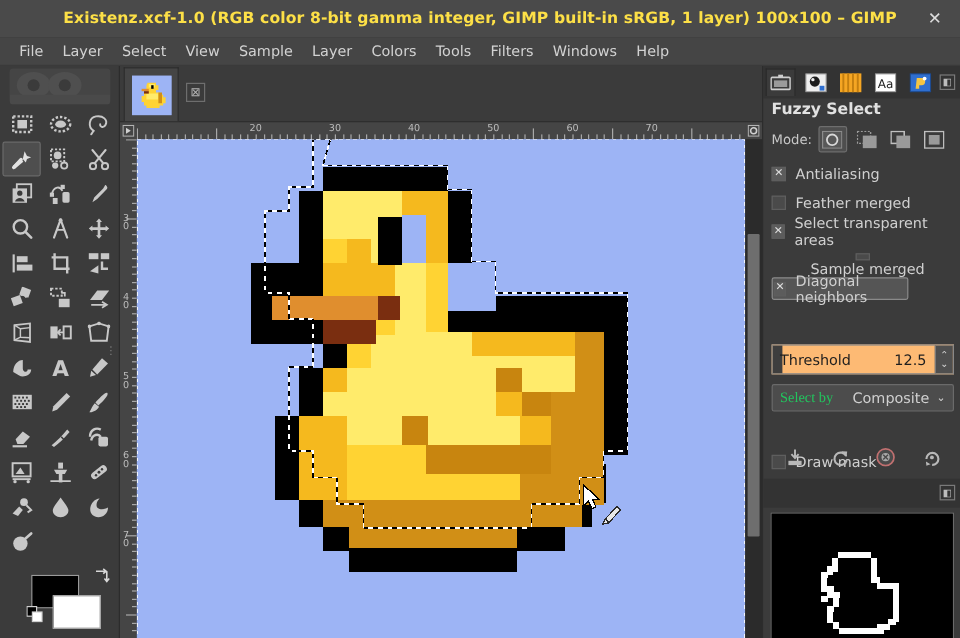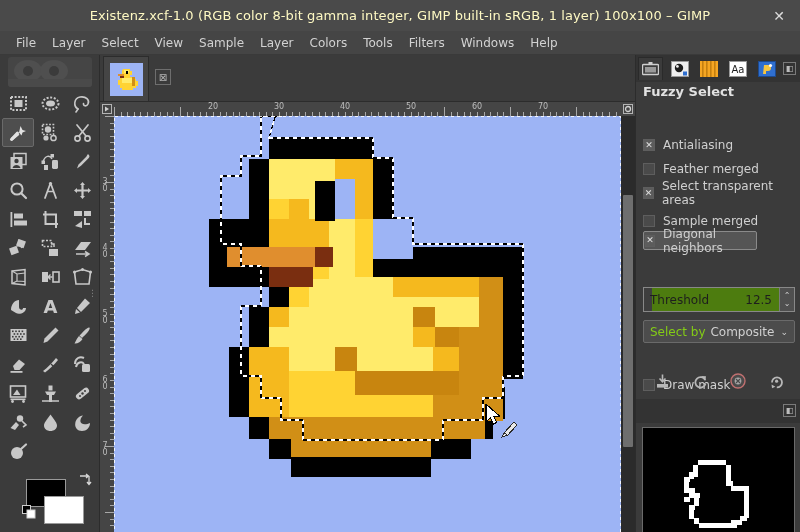--- a/index.html
+++ b/index.html
@@ -5,21 +5,21 @@
   html,body{margin:0;padding:0;background:#3b3b3b;}
   body{width:800px;height:532px;overflow:hidden;
        font-family:"DejaVu Sans","Liberation Sans",sans-serif;
        font-size:12px;color:#c3c3c3;-webkit-font-smoothing:antialiased;}
   .app{position:relative;width:800px;height:532px;background:#454545;}
 
   
   .titlebar{position:absolute;left:0;top:0;width:800px;height:31px;
             background:#4a4a4a;border-bottom:1px solid #2e2e2e;
             display:flex;align-items:center;justify-content:center;}
-  .titlebar .tt{font-size:13px;color:#fef9c3;font-weight:normal;letter-spacing:.1px;}
+  .titlebar .tt{font-size:13px;color:#fde047;font-weight:bold;letter-spacing:.1px;}
   .titlebar .xbtn{position:absolute;right:12px;top:7px;width:18px;height:18px;
             display:flex;align-items:center;justify-content:center;
             color:#dcdcdc;font-size:14px;cursor:pointer;}
 
   
   .menubar{position:absolute;left:0;top:31px;width:800px;height:24px;
            background:#454545;display:flex;align-items:center;padding-left:8px;
            border-bottom:1px solid #3a3a3a;box-sizing:border-box;}
   .menubar span{padding:2px 8px;font-size:12px;color:#d2d2d2;cursor:pointer;}
 
@@ -94,33 +94,33 @@
   .chkrow{position:absolute;left:7px;width:152px;height:20px;display:flex;align-items:center;cursor:pointer;}
   .chkbox{width:12px;height:12px;background:#4a4a4a;border:1px solid #5e5e5e;
           display:flex;align-items:center;justify-content:center;box-sizing:border-box;
           font-size:9px;color:#e0e0e0;font-weight:bold;line-height:1;}
   .chkbox.on{background:#5c5c5c;}
   .chklabel{margin-left:8px;font-size:12px;color:#d0d0d0;}
   .chkrow.hl{background:#555;border:1px solid #8a8a8a;border-radius:2px;
              box-sizing:border-box;padding-left:1px;}
 
   .threshold{position:absolute;left:7px;top:232px;width:152px;height:25px;
-             background:#4d7c0f;border:1px solid #888;box-sizing:border-box;cursor:pointer;}
+             background:#fdba74;border:1px solid #888;box-sizing:border-box;cursor:pointer;}
   .threshold .fill{position:absolute;left:0;top:0;width:8px;height:100%;background:#3e3e3e;}
   .threshold .tl{position:absolute;left:6px;top:5px;font-size:12px;color:#1e1e1e;}
   .threshold .tv{position:absolute;right:22px;top:5px;font-size:12px;color:#1e1e1e;}
   .spin{position:absolute;right:0;top:0;width:15px;height:100%;background:#4f4f4f;
         border-left:1px solid #7a7a7a;box-sizing:border-box;display:flex;flex-direction:column;
         align-items:center;justify-content:center;cursor:pointer;}
   .spin span{font-size:8px;line-height:8px;color:#d0d0d0;}
 
   .selby{position:absolute;left:7px;top:265px;width:152px;height:23px;background:#4c4c4c;
          border:1px solid #6a6a6a;border-radius:2px;box-sizing:border-box;
          display:flex;align-items:center;cursor:pointer;}
-  .selby .l{margin-left:6px;font-size:12px;color:#84cc16;}
+  .selby .l{margin-left:6px;font-size:12px;color:#22c55e;font-family:Liberation Serif, serif;}
   .selby .v{margin-left:auto;margin-right:6px;font-size:12px;color:#d0d0d0;}
   .selby .c{margin-right:6px;font-size:9px;color:#d0d0d0;}
 
   .toolbtns{position:absolute;left:7px;top:313px;width:152px;height:26px;display:flex;
             align-items:center;justify-content:space-around;}
   .toolbtns .tbn{width:24px;height:24px;display:flex;align-items:center;justify-content:center;cursor:pointer;}
   .griphdl{position:absolute;left:0;top:344px;width:165px;height:8px;display:flex;
            align-items:center;justify-content:center;color:#6e6e6e;font-size:9px;
            letter-spacing:2px;line-height:4px;cursor:row-resize;}
 
@@ -815,34 +815,61 @@
             <rect x="0.5" y="0.5" width="17" height="15" fill="#2f6fd0" stroke="#1d4a8f" stroke-width="1"></rect>
             <path d="M6 4 h4 a3 3 0 0 1 0 6 h-2 v3 h-3 z" fill="#f5c542"></path>
             <circle cx="12.5" cy="4.5" r="1.6" fill="#ffffff"></circle>
           </svg>
       </div>
       <div class="dmenu">◧</div>
     </div>
 
     <div class="toolname">Fuzzy Select</div>
 
+    <div class="moderow">
+      <span class="lbl">Mode:</span>
+      <div class="modebtn act">
+        <svg width="17" height="15" viewBox="0 0 17 15">
+            <rect x="0.5" y="0.5" width="16" height="14" fill="#585858" stroke="#8c8c8c" stroke-width="1"></rect>
+            <circle cx="8.5" cy="7.5" r="4.4" fill="none" stroke="#d8d8d8" stroke-width="1.5"></circle>
+          </svg>
+      </div>
+      <div class="modebtn">
+        <svg width="17" height="15" viewBox="0 0 17 15">
+            <rect x="0.5" y="0.5" width="11" height="10" fill="none" stroke="#9a9a9a" stroke-width="1.2" stroke-dasharray="1.6 1.3"></rect>
+            <rect x="5" y="4" width="11.5" height="10.5" fill="#9a9a9a"></rect>
+          </svg>
+      </div>
+      <div class="modebtn">
+        <svg width="17" height="15" viewBox="0 0 17 15">
+            <rect x="0.5" y="0.5" width="11" height="10" fill="none" stroke="#c0c0c0" stroke-width="1.3"></rect>
+            <rect x="5" y="4" width="11.5" height="10.5" fill="#9a9a9a"></rect>
+          </svg>
+      </div>
+      <div class="modebtn">
+        <svg width="17" height="15" viewBox="0 0 17 15">
+            <rect x="0.5" y="0.5" width="16" height="14" fill="none" stroke="#c0c0c0" stroke-width="1.3"></rect>
+            <rect x="4" y="3.5" width="9" height="8" fill="#9a9a9a"></rect>
+          </svg>
+      </div>
+    </div>
 
     <div class="chkrow" style="top:80px;">
       <span class="chkbox on">✕</span>
       <span class="chklabel">Antialiasing</span>
     </div>
     <div class="chkrow" style="top:104px;">
       <span class="chkbox"></span>
       <span class="chklabel">Feather merged</span>
     </div>
     <div class="chkrow" style="top:128px;">
       <span class="chkbox on">✕</span>
       <span class="chklabel">Select transparent areas</span>
     </div>
-    <div class="chkrow" style="top:156px;">
+    <div class="chkrow" style="top:156px;flex-direction:column;">
       <span class="chkbox"></span>
       <span class="chklabel">Sample merged</span>
     </div>
     <div class="chkrow hl" style="top:176px;width:114px;height:19px;">
       <span class="chkbox on">✕</span>
       <span class="chklabel">Diagonal neighbors</span>
     </div>
 
     <div class="threshold">
       <div class="fill"></div>

